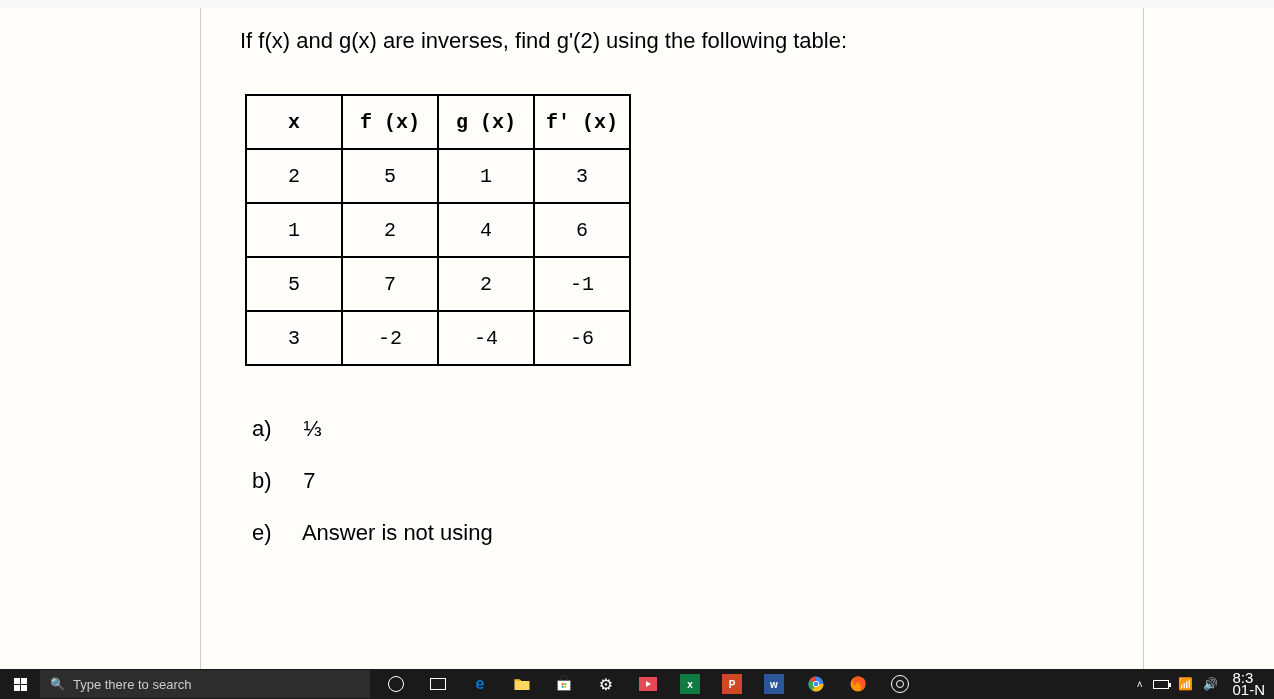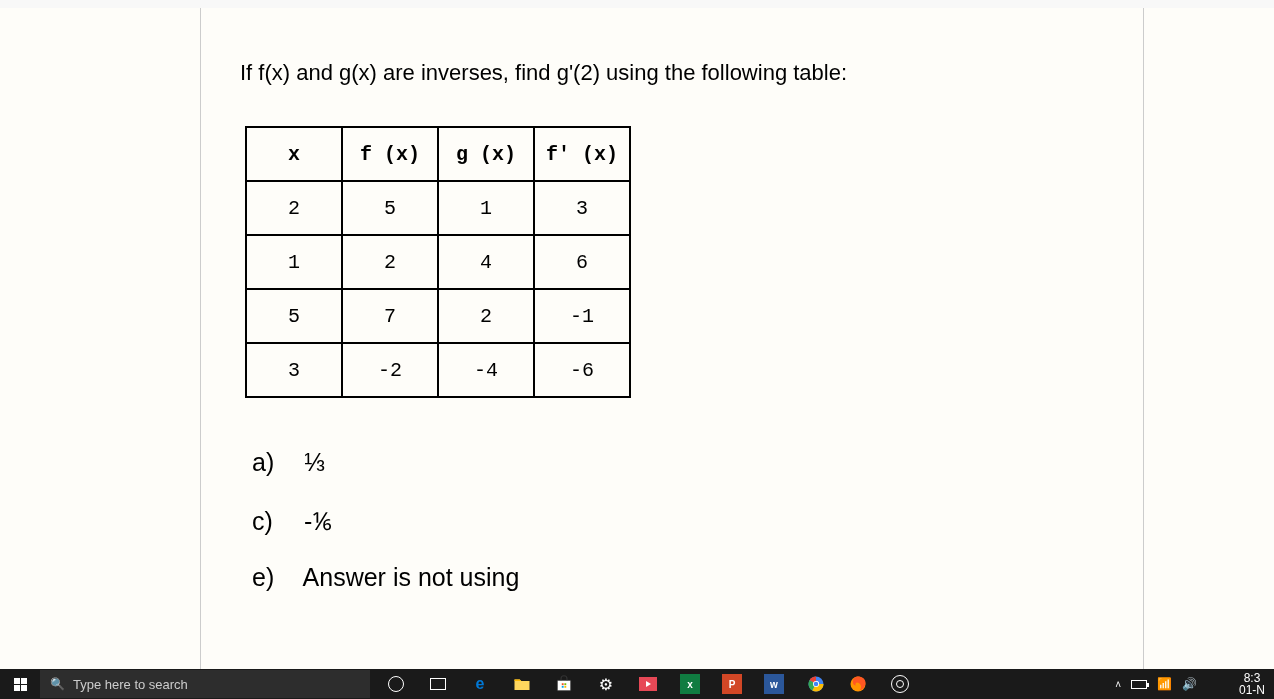--- a/index.html
+++ b/index.html
@@ -43,21 +43,20 @@
       position: absolute;
       right: 130px;
       top: 8px;
       bottom: 30px;
       width: 1px;
       background: #ccc;
     }
     .question-text {
       font-size: 22px;
       margin-bottom: 40px;
-      margin-top: 32px;
     }
     .data-table {
       border-collapse: collapse;
       margin-bottom: 50px;
       margin-left: 5px;
     }
     .data-table th, .data-table td {
       border: 2px solid #000;
       width: 96px;
       height: 54px;
@@ -66,21 +65,21 @@
       font-size: 20px;
       vertical-align: middle;
     }
     .data-table th {
       font-weight: bold;
     }
     .options {
       margin-left: 12px;
     }
     .option {
-      font-size: 25px;
+      font-size: 22px;
       margin-bottom: 26px;
     }
     .option-label {
       display: inline-block;
       width: 45px;
     }
     
     
     .taskbar {
       position: absolute;
@@ -211,25 +210,24 @@
       display: flex;
       align-items: center;
       gap: 10px;
       padding-right: 5px;
     }
     .systray-icon {
       color: #fff;
       font-size: 12px;
     }
     .clock {
-      text-align: center;
-      font-size: 12px;
+      text-align: left;
+      font-size: 15px;
       line-height: 12px;
       padding: 0 4px;
-      margin-left: 28px;
     }
     .battery-icon {
       width: 16px;
       height: 9px;
       border: 1px solid #fff;
       position: relative;
     }
     .battery-icon::after {
       content: '';
       position: absolute;
@@ -295,42 +293,42 @@
       </tr>
     </tbody>
   </table>
 
   <div class="options">
     <div class="option">
       <span class="option-label">a)</span>
       <span>⅓</span>
     </div>
     <div class="option">
-      <span class="option-label">c)</span>
-      <span>-⅙</span>
+      <span class="option-label">b)</span>
+      <span>7</span>
     </div>
     <div class="option">
       <span class="option-label">e)</span>
       <span>Answer is not using</span>
     </div>
   </div>
 </div>
 
 <div class="taskbar">
   <div class="start-btn">
     <div class="win-icon">
       <div></div>
         <div></div>
         <div></div>
         <div></div>
     </div>
   </div>
   <div class="search-box">
     <span class="search-icon">🔍</span>
-    <span>Type here to search</span>
+    <span>Type there to search</span>
   </div>
   <div class="taskbar-icons">
     <div class="taskbar-icon">
       <div class="cortana-circle"></div>
     </div>
     <div class="taskbar-icon">
       <div class="taskview"></div>
     </div>
     <div class="taskbar-icon">
       <span class="edge-icon">e</span>

